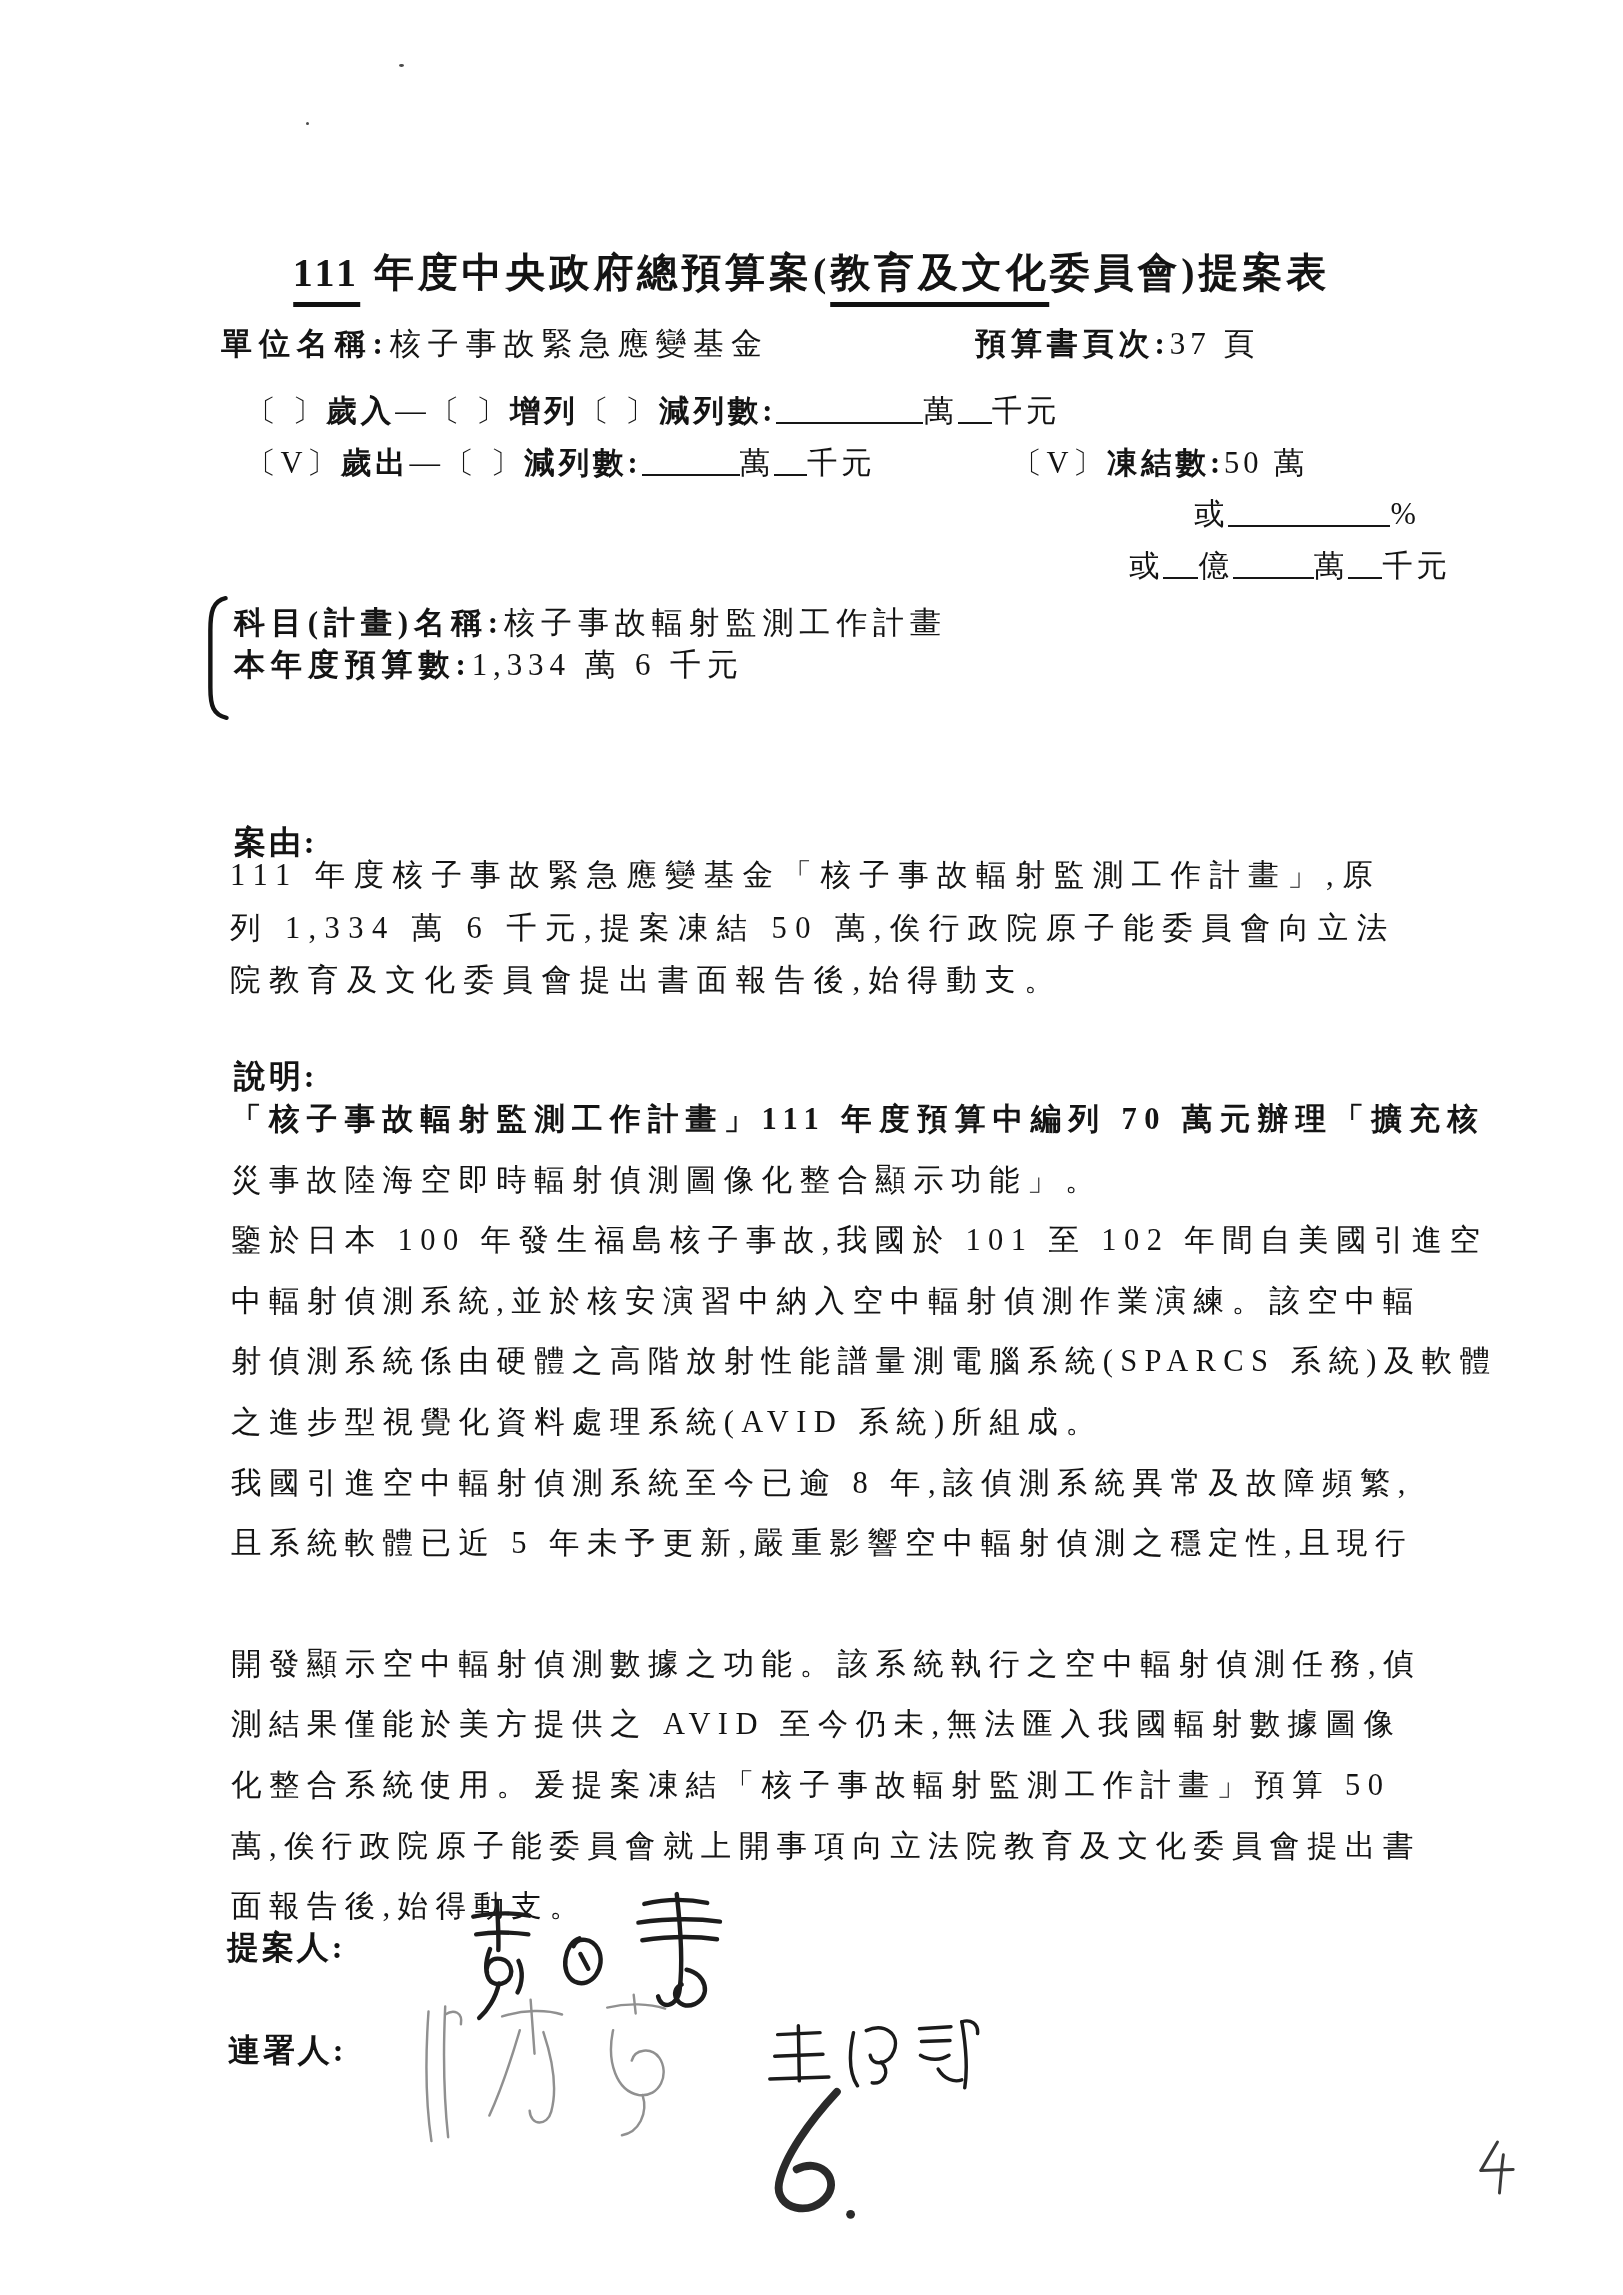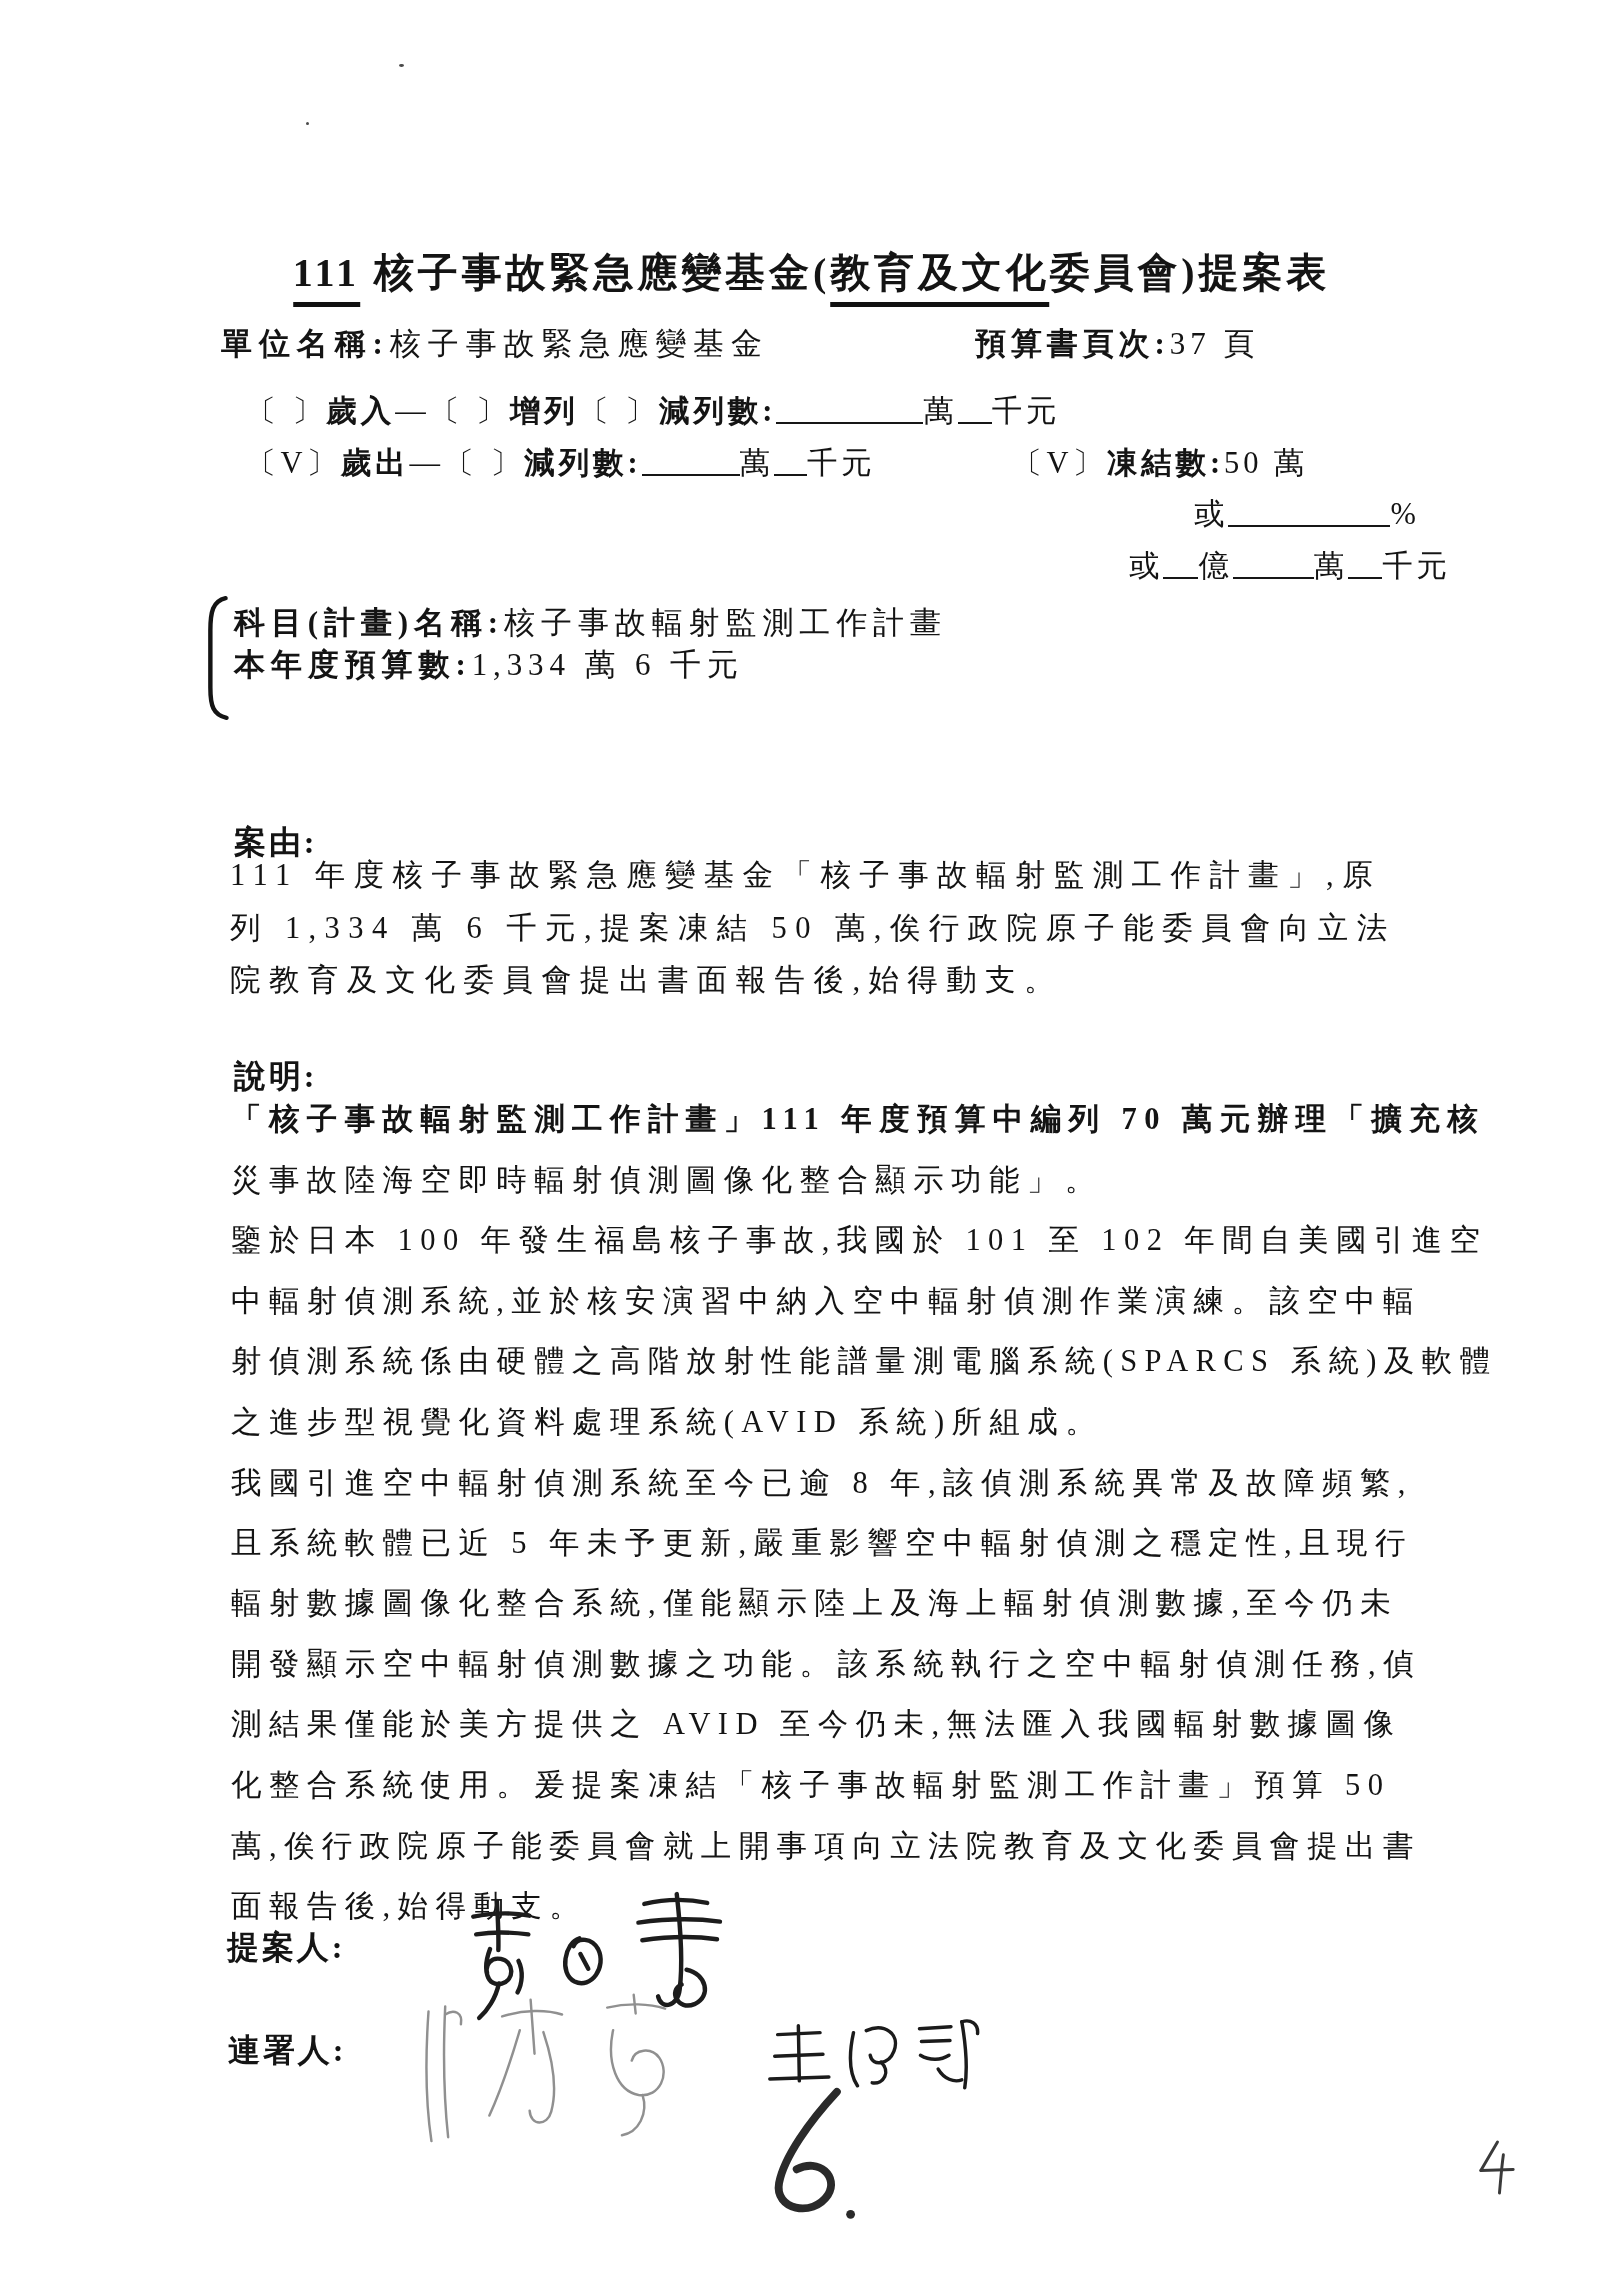--- a/index.html
+++ b/index.html
@@ -38,21 +38,21 @@
   svg path{fill:none;stroke-linecap:round;stroke-linejoin:round;}
 </style>
 </head>
 <body>
 
 <div class="page">
 
   <div class="speck" style="left:399px;top:64px;width:4.9px;height:2.9px;"></div>
   <div class="speck" style="left:306px;top:122px;width:3.4px;height:3.4px;"></div>
 
-  <div class="abs title"><span class="tu">111</span><span> 核子事故緊急應變基金(</span><span class="tu">教育及文化</span><span>委員會)提案表</span></div>
+  <div class="abs title"><span class="tu">111</span><span> 年度中央政府總預算案(</span><span class="tu">教育及文化</span><span>委員會)提案表</span></div>
 
   <div class="abs unit-line"><span class="b">單位名稱:</span><span>核子事故緊急應變基金</span></div>
   <div class="abs pageref-line"><span class="b">預算書頁次:</span><span>37 頁</span></div>
 
   <div class="abs row row1"><span>〔 〕</span><span class="b">歲入</span><span>—</span><span>〔 〕</span><span class="b">增列</span><span>〔 〕</span><span class="b">減列數:</span><span class="bl" style="width:147px;"></span><span>萬</span><span class="bl" style="width:34px;"></span><span>千元</span></div>
 
   <div class="abs row row2"><span>〔V〕</span><span class="b">歲出</span><span>—</span><span>〔 〕</span><span class="b">減列數:</span><span class="bl" style="width:98px;"></span><span>萬</span><span class="bl" style="width:33px;"></span><span>千元</span></div>
 
   <div class="abs row row2b"><span>〔V〕</span><span class="b">凍結數:</span><span>50 萬</span></div>
 
@@ -74,21 +74,20 @@
 
   <div class="abs sec-head shuoming-head">說明:</div>
   <div class="abs spar spl" style="top:1099px;font-weight:bold;">「核子事故輻射監測工作計畫」111 年度預算中編列 70 萬元辦理「擴充核</div>
   <div class="abs spar spl" style="top:1160px;">災事故陸海空即時輻射偵測圖像化整合顯示功能」。</div>
   <div class="abs spar spl" style="top:1220px;text-align:right;">鑒於日本 100 年發生福島核子事故,我國於 101 至 102 年間自美國引進空</div>
   <div class="abs spar spl" style="top:1281px;">中輻射偵測系統,並於核安演習中納入空中輻射偵測作業演練。該空中輻</div>
   <div class="abs spar spl" style="top:1341px;">射偵測系統係由硬體之高階放射性能譜量測電腦系統(SPARCS 系統)及軟體</div>
   <div class="abs spar spl" style="top:1402px;">之進步型視覺化資料處理系統(AVID 系統)所組成。</div>
   <div class="abs spar spl" style="top:1463px;">我國引進空中輻射偵測系統至今已逾 8 年,該偵測系統異常及故障頻繁,</div>
   <div class="abs spar spl" style="top:1523px;">且系統軟體已近 5 年未予更新,嚴重影響空中輻射偵測之穩定性,且現行</div>
-  <div class="abs spar spl" style="top:1583px;">輻射數據圖像化整合系統,僅能顯示陸上及海上輻射偵測數據,至今仍未</div>
   <div class="abs spar spl" style="top:1644px;">開發顯示空中輻射偵測數據之功能。該系統執行之空中輻射偵測任務,偵</div>
   <div class="abs spar spl" style="top:1704px;">測結果僅能於美方提供之 AVID 至今仍未,無法匯入我國輻射數據圖像</div>
   <div class="abs spar spl" style="top:1765px;">化整合系統使用。爰提案凍結「核子事故輻射監測工作計畫」預算 50</div>
   <div class="abs spar spl" style="top:1826px;">萬,俟行政院原子能委員會就上開事項向立法院教育及文化委員會提出書</div>
   <div class="abs spar spl" style="top:1886px;">面報告後,始得動支。</div>
 
   <div class="abs sign-label" style="top:1926px;left:227px;">提案人:</div>
   <svg style="left:432px;top:1887px;" width="344" height="138" viewBox="0 0 700 280" aria-label="黃國書">
     <g stroke="#1c1c1c" stroke-width="9">
       <path d="M132,28 C134,62 136,96 135,128"></path>

